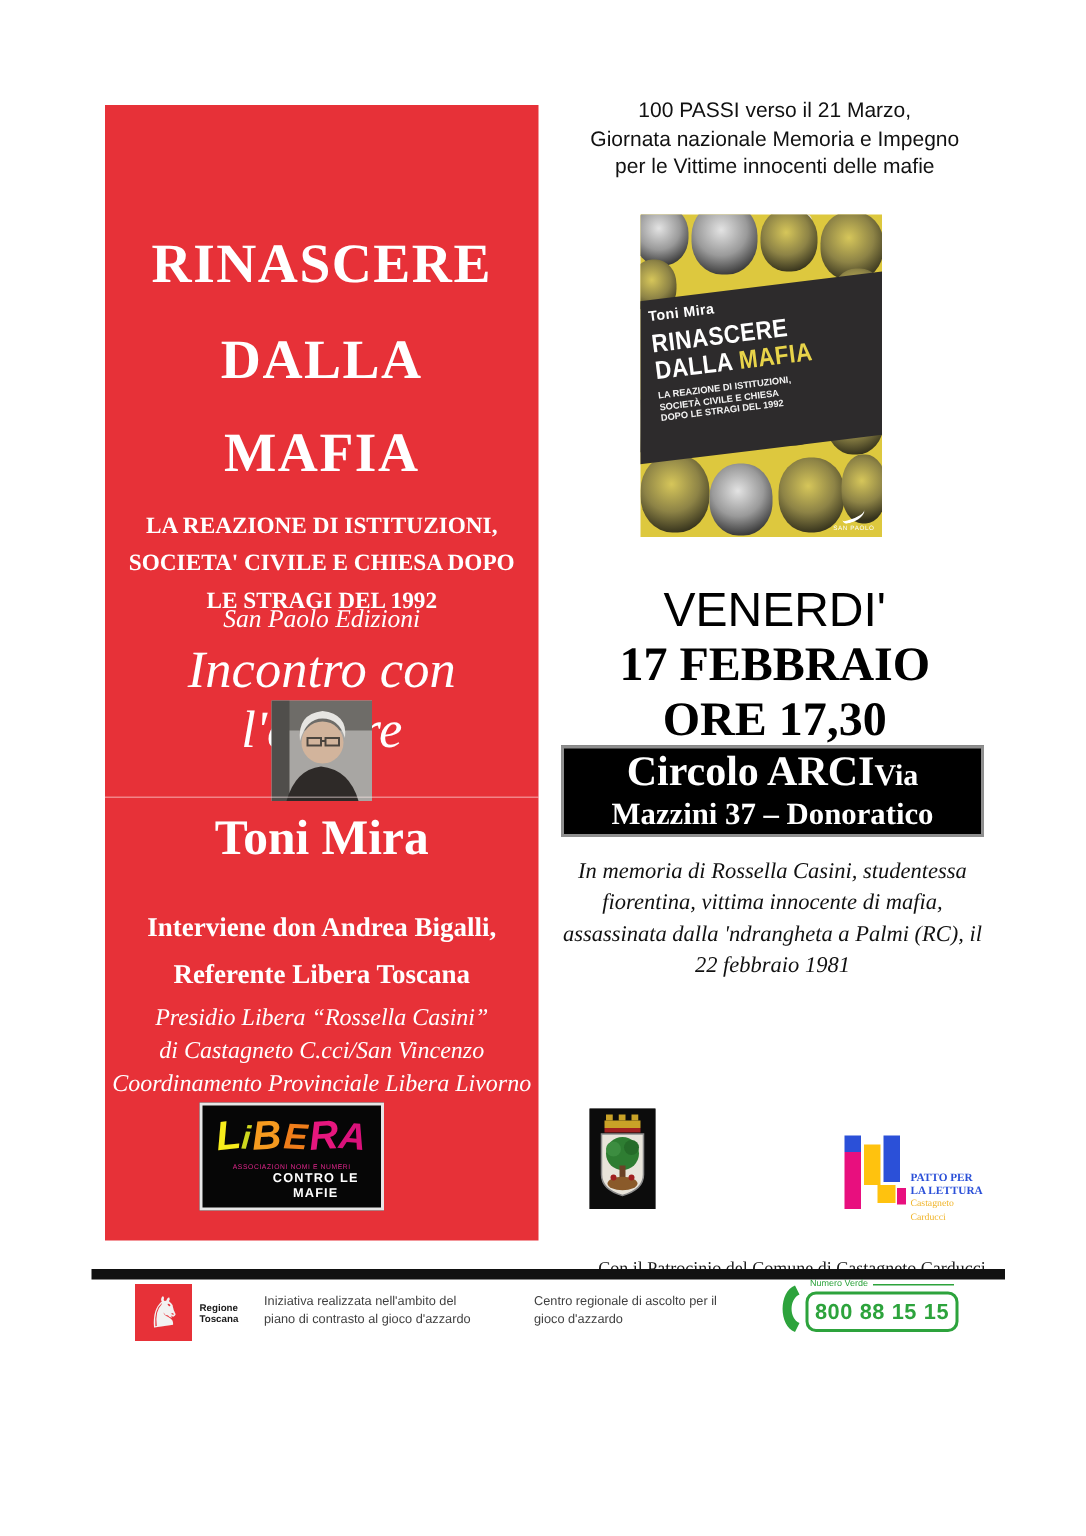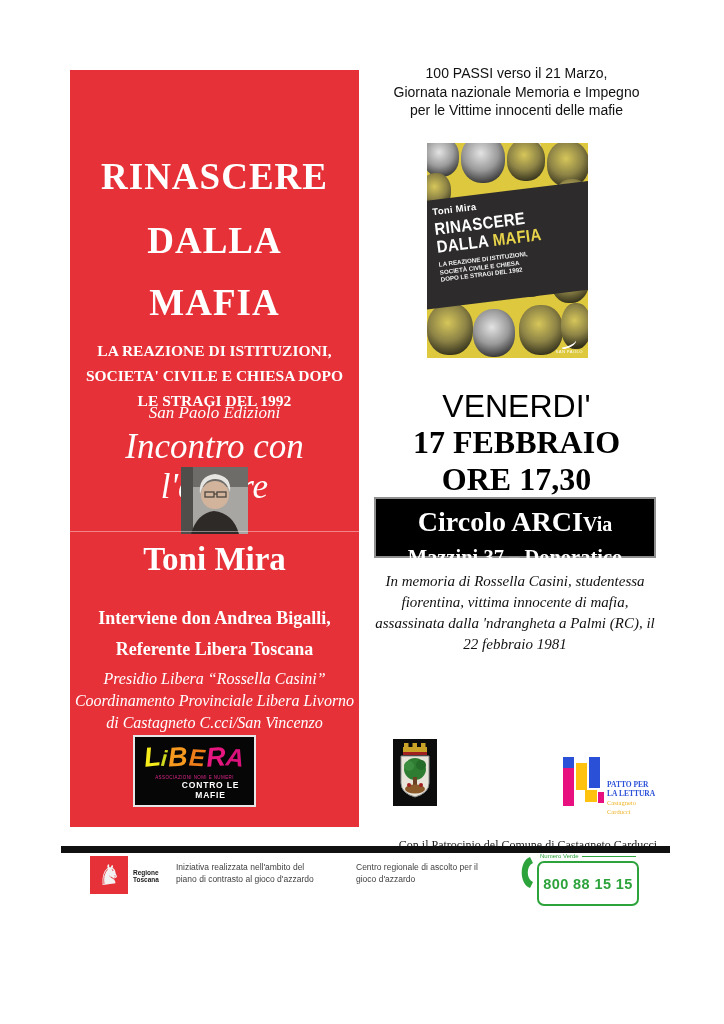--- a/index.html
+++ b/index.html
@@ -76,21 +76,21 @@
                border-radius:0 0 95% 25% / 0 0 100% 45%; transform:rotate(-14deg); margin:0 auto 1px; }
   .sp-text   { font-family:"Liberation Sans", sans-serif; font-size:4.2px; letter-spacing:.4px; }
 
   
   .date1 { left:373px; top:388px; width:287px; font-family:"Liberation Sans", sans-serif;
            font-size:32px; color:#000; }
   .date2 { left:373px; top:424px; width:287px; font-size:32px; font-weight:bold; color:#000; }
   .date3 { left:373px; top:461px; width:287px; font-size:32px; font-weight:bold; color:#000; }
   .banner { left:374px; top:497px; width:282px; height:61px; background:#000;
             border:2px solid #8f8f8f; color:#fff; }
-  .banner-l1 { font-size:28px; font-weight:bold; line-height:46px; }
+  .banner-l1 { font-size:28px; font-weight:bold; line-height:32px; }
   .banner-l1 .small { font-size:20px; }
   .banner-l2 { font-size:20.5px; font-weight:bold; line-height:24px; margin-top:-2px; }
 
   .memorial { left:365px; top:571px; width:300px; font-size:15px; font-style:italic;
               line-height:21px; color:#111; }
 
   
   .crest { left:393px; top:739px; width:44px; height:67px; background:#0c0c0c; }
 
   
@@ -119,21 +119,21 @@
   .rt-label { left:133px; top:869px; width:50px; font-family:"Liberation Sans", sans-serif;
               font-size:6.5px; font-weight:bold; color:#1a1a1a; }
   .initiative { left:176px; top:862px; width:170px; font-family:"Liberation Sans", sans-serif;
                 font-size:8.5px; line-height:11.5px; color:#3f3f3f; }
   .center-txt { left:356px; top:862px; width:160px; font-family:"Liberation Sans", sans-serif;
                 font-size:8.5px; line-height:11.5px; color:#3f3f3f; }
   .nv-phone { left:516px; top:856px; width:18px; height:33px; }
   .nv-label { left:540px; top:853px; font-family:"Liberation Sans", sans-serif; font-size:6px;
               color:#2da33c; display:flex; align-items:center; gap:3px; width:96px; }
   .nv-label .rule { flex:1; border-top:1px solid #2da33c; height:0; }
-  .nv-box   { left:537px; top:861px; width:102px; height:45px; border:2px solid #2da33c;
+  .nv-box   { left:537px; top:861px; width:102px; height:27px; border:2px solid #2da33c;
               border-radius:7px; display:flex; align-items:center; justify-content:center;
               font-family:"Liberation Sans", sans-serif; font-size:14.5px; font-weight:bold;
               color:#2da33c; letter-spacing:.4px; background:#fff; }
 </style>
 </head>
 <body>
 
 <div class="page">
 
   <div class="abs red-panel">
@@ -169,22 +169,22 @@
 
     <div class="abs rp-author ctr">Toni Mira</div>
 
     <div class="abs rp-guest ctr">
       <div>Interviene don Andrea Bigalli,</div>
       <div>Referente Libera Toscana</div>
     </div>
 
     <div class="abs rp-org ctr">
       <div>Presidio Libera “Rossella Casini”</div>
+      <div>di Castagneto C.cci/San Vincenzo</div>
       <div>Coordinamento Provinciale Libera Livorno</div>
-      <div>di Castagneto C.cci/San Vincenzo</div>
     </div>
 
     <div class="abs libera">
       <div class="libera-word">
         <span style="color: rgb(247, 236, 27);">L</span><span style="color: rgb(205, 215, 30);">i</span><span style="color: rgb(245, 154, 31);">B</span><span style="color: rgb(239, 125, 26);">E</span><span style="color: rgb(230, 23, 126);">R</span><span style="color: rgb(217, 17, 122);">A</span>
       </div>
       <div class="libera-tag1">ASSOCIAZIONI NOMI E NUMERI</div>
       <div class="libera-tag2">CONTRO LE MAFIE</div>
     </div>
   </div>

